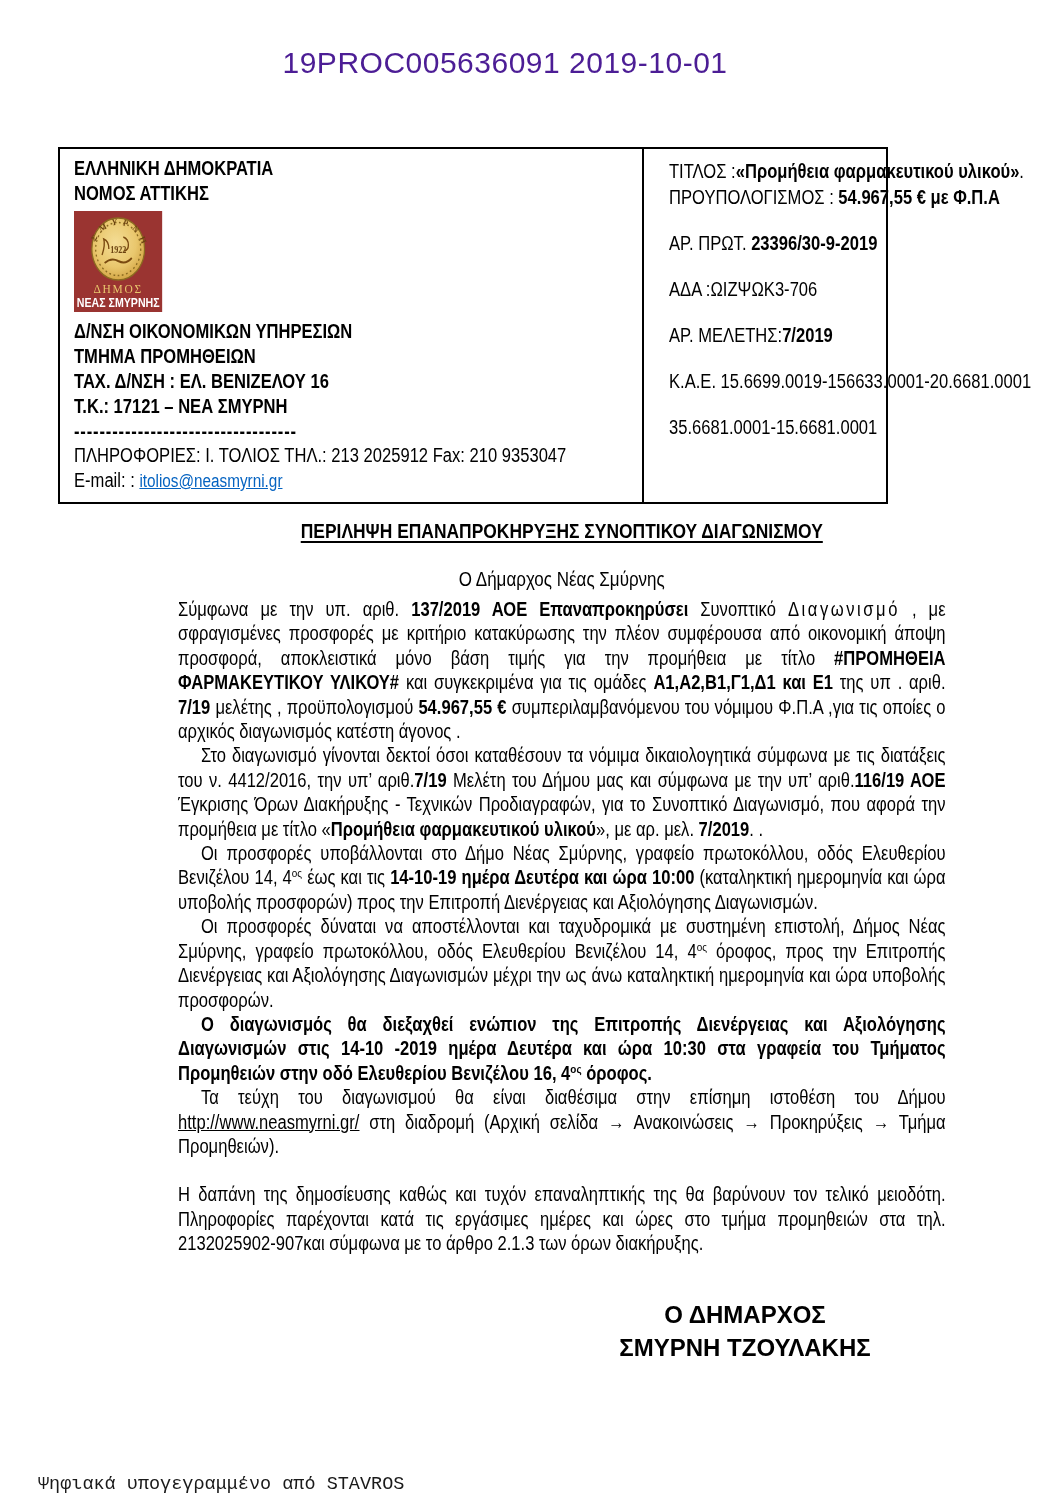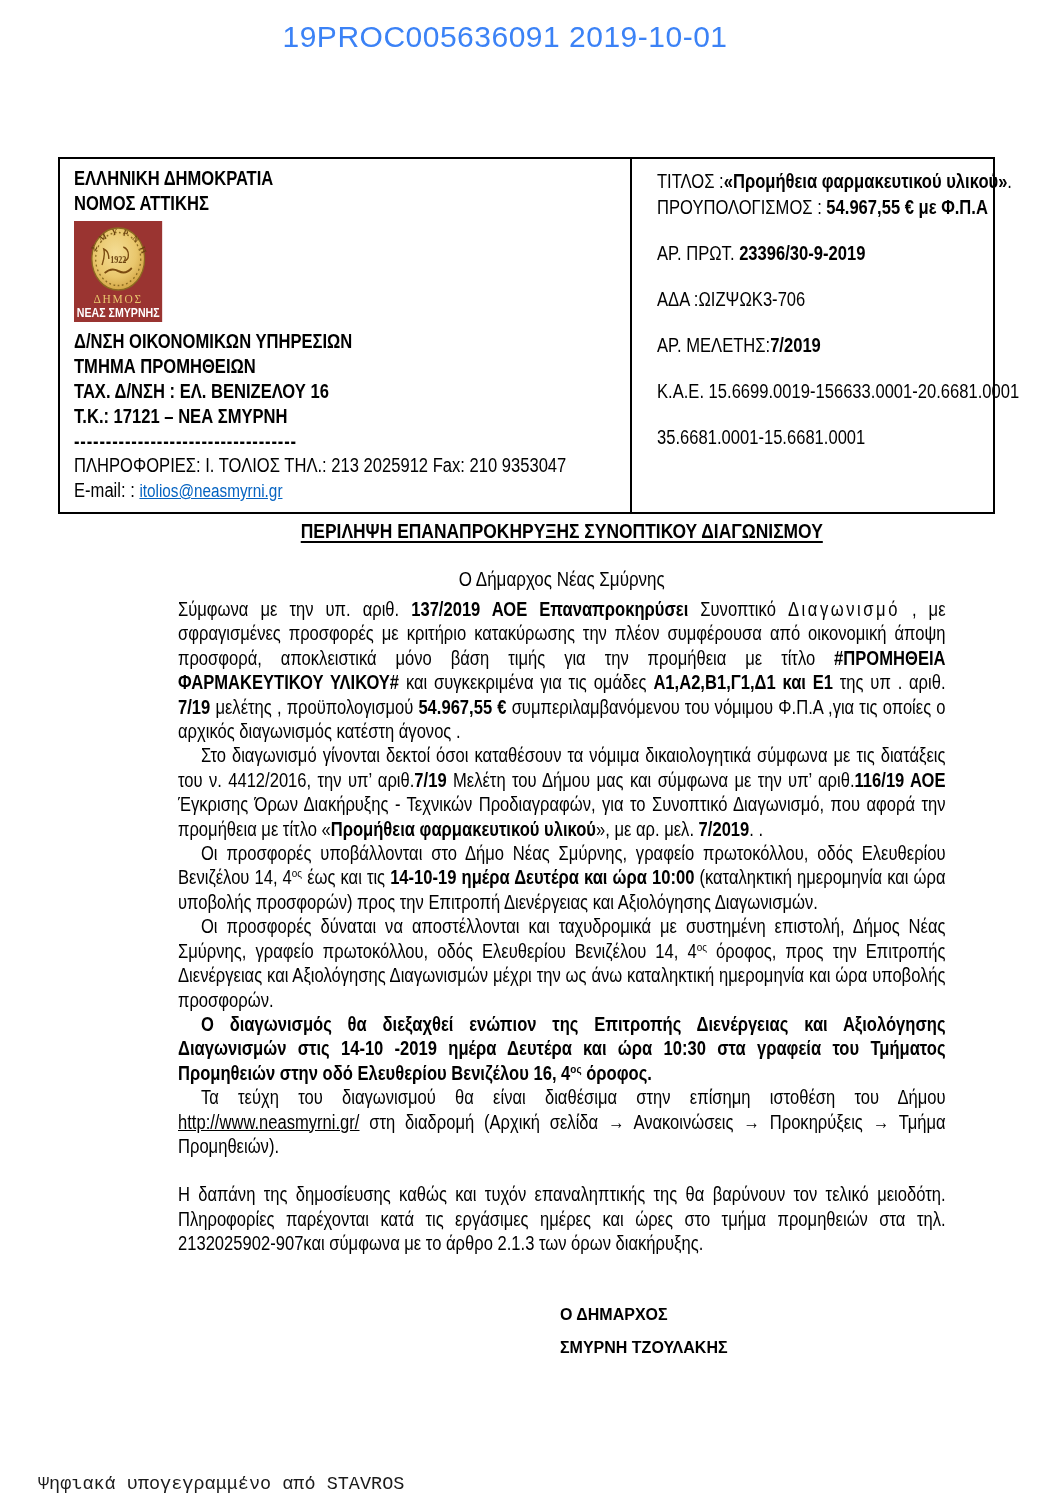--- a/index.html
+++ b/index.html
@@ -7,31 +7,32 @@
   .page {
     position:relative;
     width:1058px; height:1497px;
     background:#ffffff;
     font-family:"Liberation Sans", sans-serif;
     color:#000;
     overflow:hidden;
   }
   
   .doc-code {
-    position:absolute; top:20px; left:0; width:1010px;
+    position:absolute; top:46px; left:0; width:1010px;
     text-align:center;
     font-size:30px;
     letter-spacing:0.5px;
-    color:#3b82f6;
+    color:#4c1d95;
   }
   
   .header-table {
-    position:absolute; left:58px; top:157px; width:937px;
+    position:absolute; left:58px; top:147px; width:830px;
     display:flex;
     border:2px solid #000;
+    gap:12px;
   }
   .cell-left  { width:570px; padding:7px 4px 8px 14px; }
   .cell-right { width:367px; padding:9px 4px 8px 25px; border-left:2px solid #000; }
   .condense { transform:scaleX(0.85); transform-origin:0 0; width:117.5%; }
   .gov-line { font-weight:700; font-size:19.5px; line-height:25px; white-space:nowrap; }
   .plain-line { font-weight:400; font-size:19.5px; line-height:25px; white-space:nowrap; }
   .divider-line { font-weight:700; font-size:19.5px; line-height:24px; letter-spacing:1px; }
   .email-link { color:#0563c1; text-decoration:underline; font-size:18px; }
   .rt-block { font-size:19.5px; line-height:26px; margin-bottom:20px; white-space:nowrap; }
   .rt-block:last-child { margin-bottom:0; }
@@ -56,21 +57,21 @@
   .para.gap-before { margin-top:24px; }
   .para.bold-para { font-weight:700; }
   .b { font-weight:700; }
   .u { text-decoration:underline; }
   .ls { letter-spacing:3px; }
   .sup { vertical-align:super; font-size:60%; line-height:0; }
   a.doc-link { color:#000; text-decoration:underline; }
   
   .mayor-block {
     position:absolute; left:560px; top:1298px; width:370px;
-    text-align:left; font-weight:700; font-size:16px; line-height:33px;
+    text-align:center; font-weight:700; font-size:24px; line-height:33px;
   }
   
   .digital-sig {
     position:absolute; left:38px; top:1474px;
     font-family:Liberation Mono, monospace;
     font-size:18.5px; line-height:22px; color:#1a1a1a;
   }
 </style>
 </head>
 <body>

